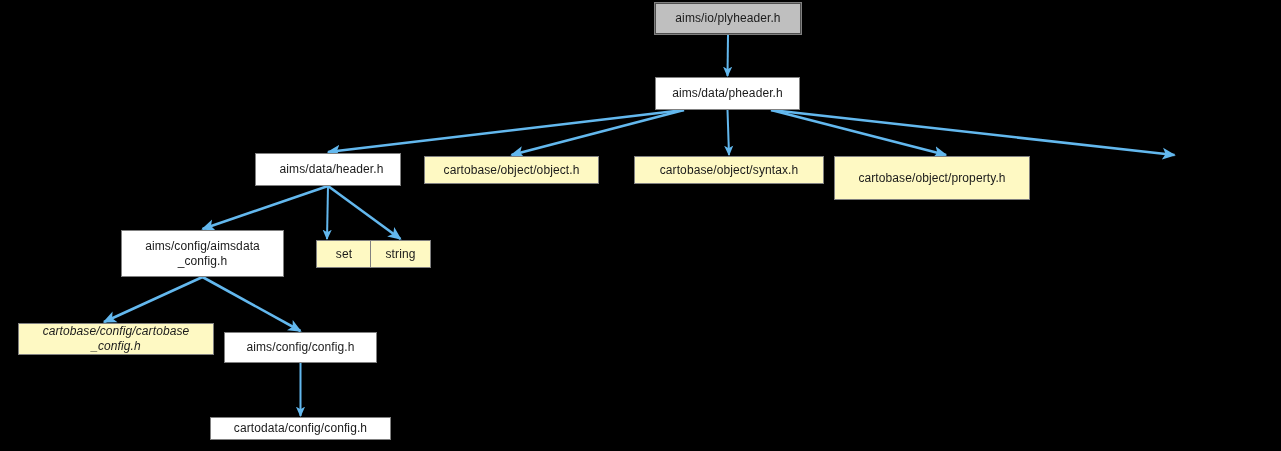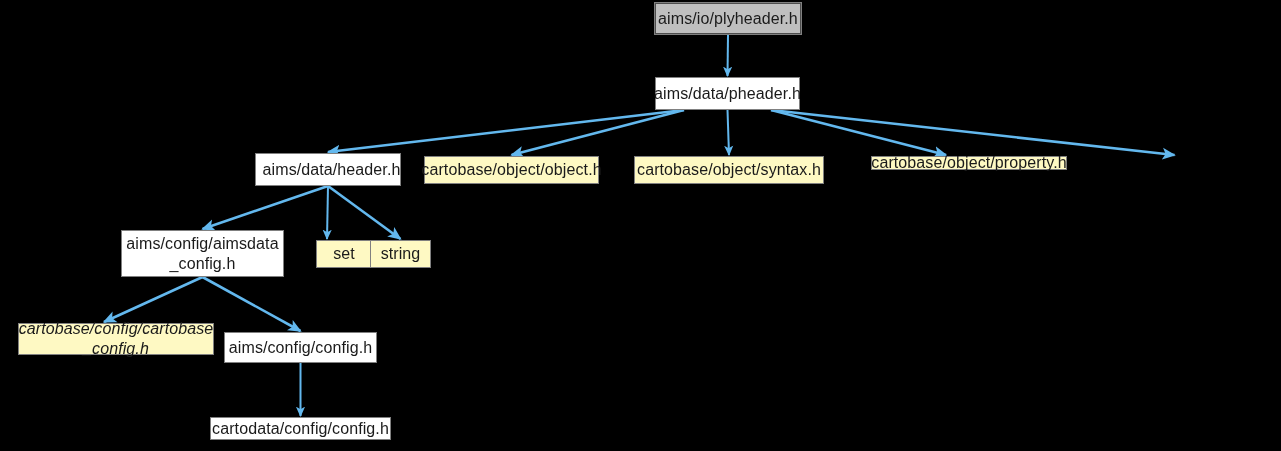--- a/index.html
+++ b/index.html
@@ -25,21 +25,21 @@
     pointer-events: none;
   }
   .node {
     position: absolute;
     box-sizing: border-box;
     display: flex;
     align-items: center;
     justify-content: center;
     text-align: center;
     color: #1a1a1a;
-    font-size: 16px;
+    font-size: 12px;
     line-height: 1.22;
     white-space: pre-line;
     letter-spacing: 0.1px;
     z-index: 2;
   }
   
   .node.root {
     background: #bfbfbf;
     border: 1px solid #808080;
     outline: 1px solid #4d4d4d;
@@ -75,21 +75,21 @@
       <path d="M328,186 L400.5,239" stroke="#63b8ee" stroke-width="2.6" fill="none" marker-end="url(#arrowhead)"></path>
       <path d="M202.5,277 L104,322" stroke="#63b8ee" stroke-width="2.6" fill="none" marker-end="url(#arrowhead)"></path>
       <path d="M202.5,277 L300.5,331" stroke="#63b8ee" stroke-width="2.6" fill="none" marker-end="url(#arrowhead)"></path>
       <path d="M300.5,363 L300.5,416" stroke="#63b8ee" stroke-width="2" fill="none" marker-end="url(#arrowhead)"></path>
     </svg>
 <div class="node root" style="left: 654px; top: 2px; width: 148px; height: 33px;"><span>aims/io/plyheader.h</span></div>
     <div class="node white" style="left: 655px; top: 77px; width: 145px; height: 33px;"><span>aims/data/pheader.h</span></div>
     <div class="node white" style="left: 255px; top: 153px; width: 146px; height: 33px; padding-left: 7px;"><span>aims/data/header.h</span></div>
     <div class="node grey" style="left: 424px; top: 156px; width: 175px; height: 28px;"><span>cartobase/object/object.h</span></div>
     <div class="node grey" style="left: 634px; top: 156px; width: 190px; height: 28px; align-items: center;"><span>cartobase/object/syntax.h</span></div>
-    <div class="node grey" style="left: 871px; top: 156px; width: 196px; height: 14px; text-align: center;"><span>cartobase/object/property.h</span></div>
+    <div class="node grey" style="left: 834px; top: 156px; width: 196px; height: 44px; text-align: center;"><span>cartobase/object/property.h</span></div>
     <div class="node white" style="left: 121px; top: 230px; width: 163px; height: 47px;"><span>aims/config/aimsdata
 _config.h</span></div>
     <div class="node grey" style="left: 316px; top: 240px; width: 56px; height: 28px;"><span>set</span></div>
     <div class="node grey" style="left: 370px; top: 240px; width: 61px; height: 28px;"><span>string</span></div>
     <div class="node grey" style="left: 18px; top: 323px; width: 196px; height: 32px; font-style: italic;"><span>cartobase/config/cartobase
 _config.h</span></div>
     <div class="node white" style="left: 224px; top: 332px; width: 153px; height: 31px;"><span>aims/config/config.h</span></div>
     <div class="node white" style="left: 210px; top: 417px; width: 181px; height: 23px;"><span>cartodata/config/config.h</span></div>
   </div>
 

